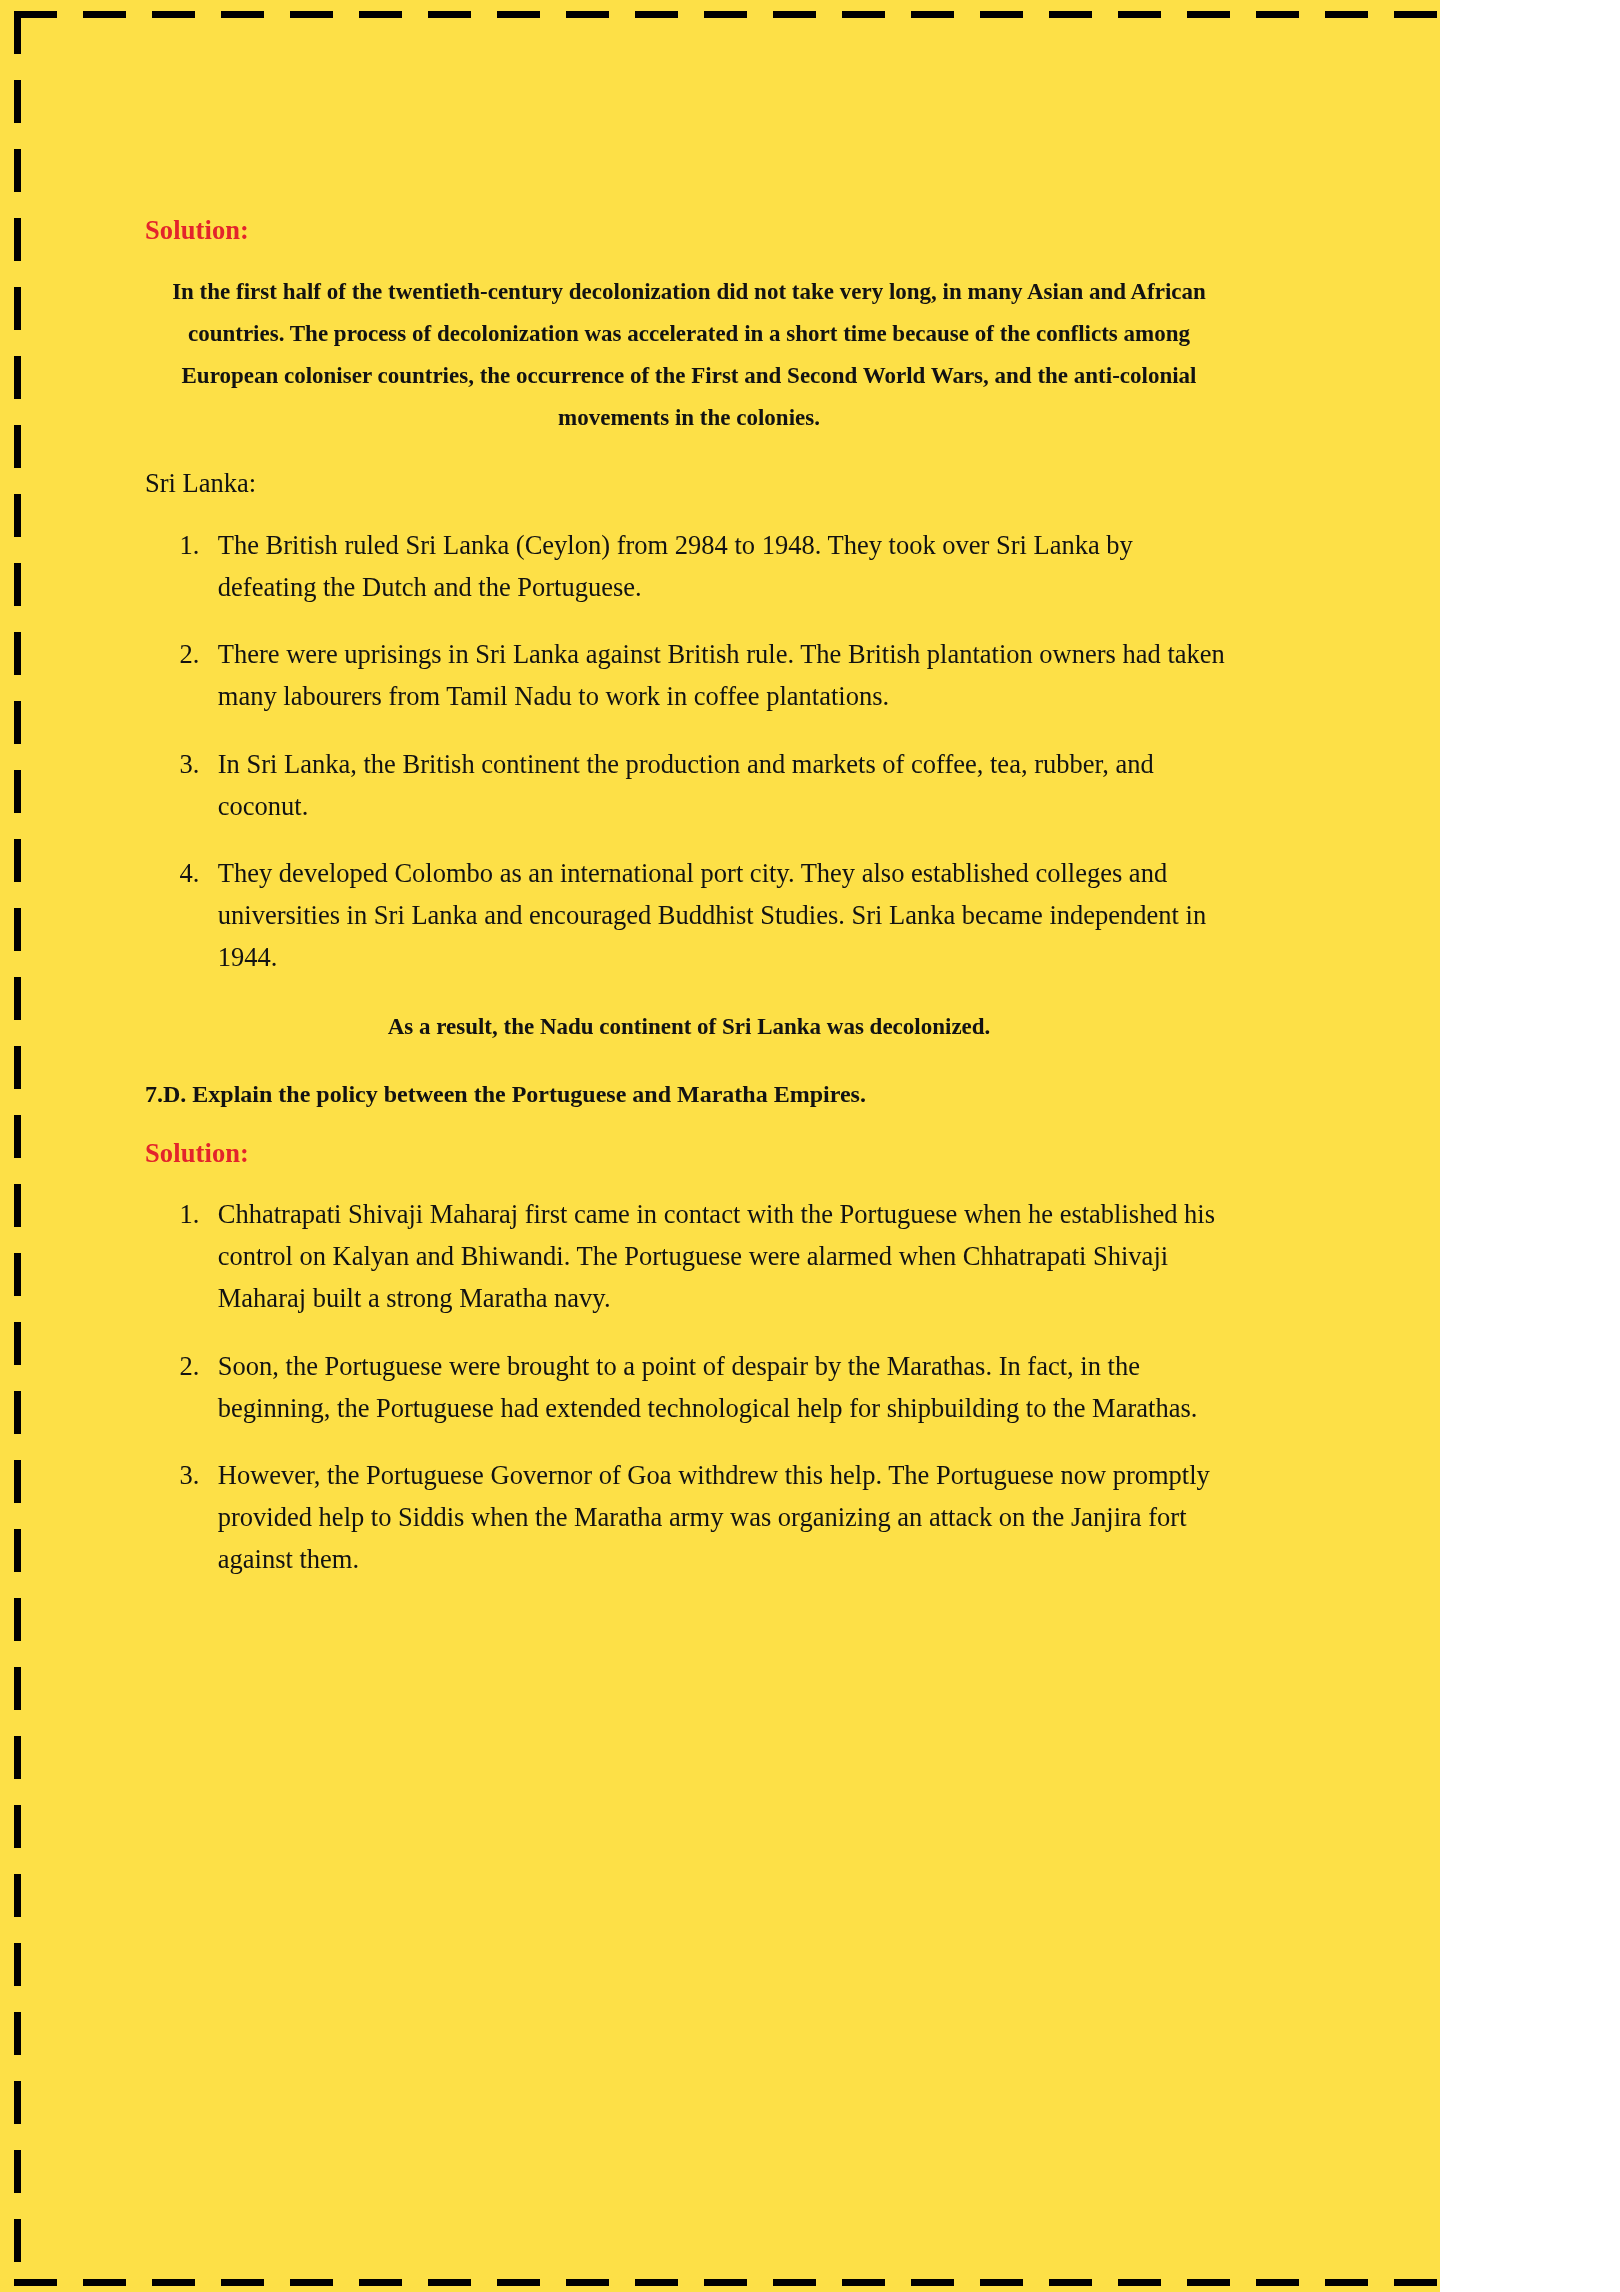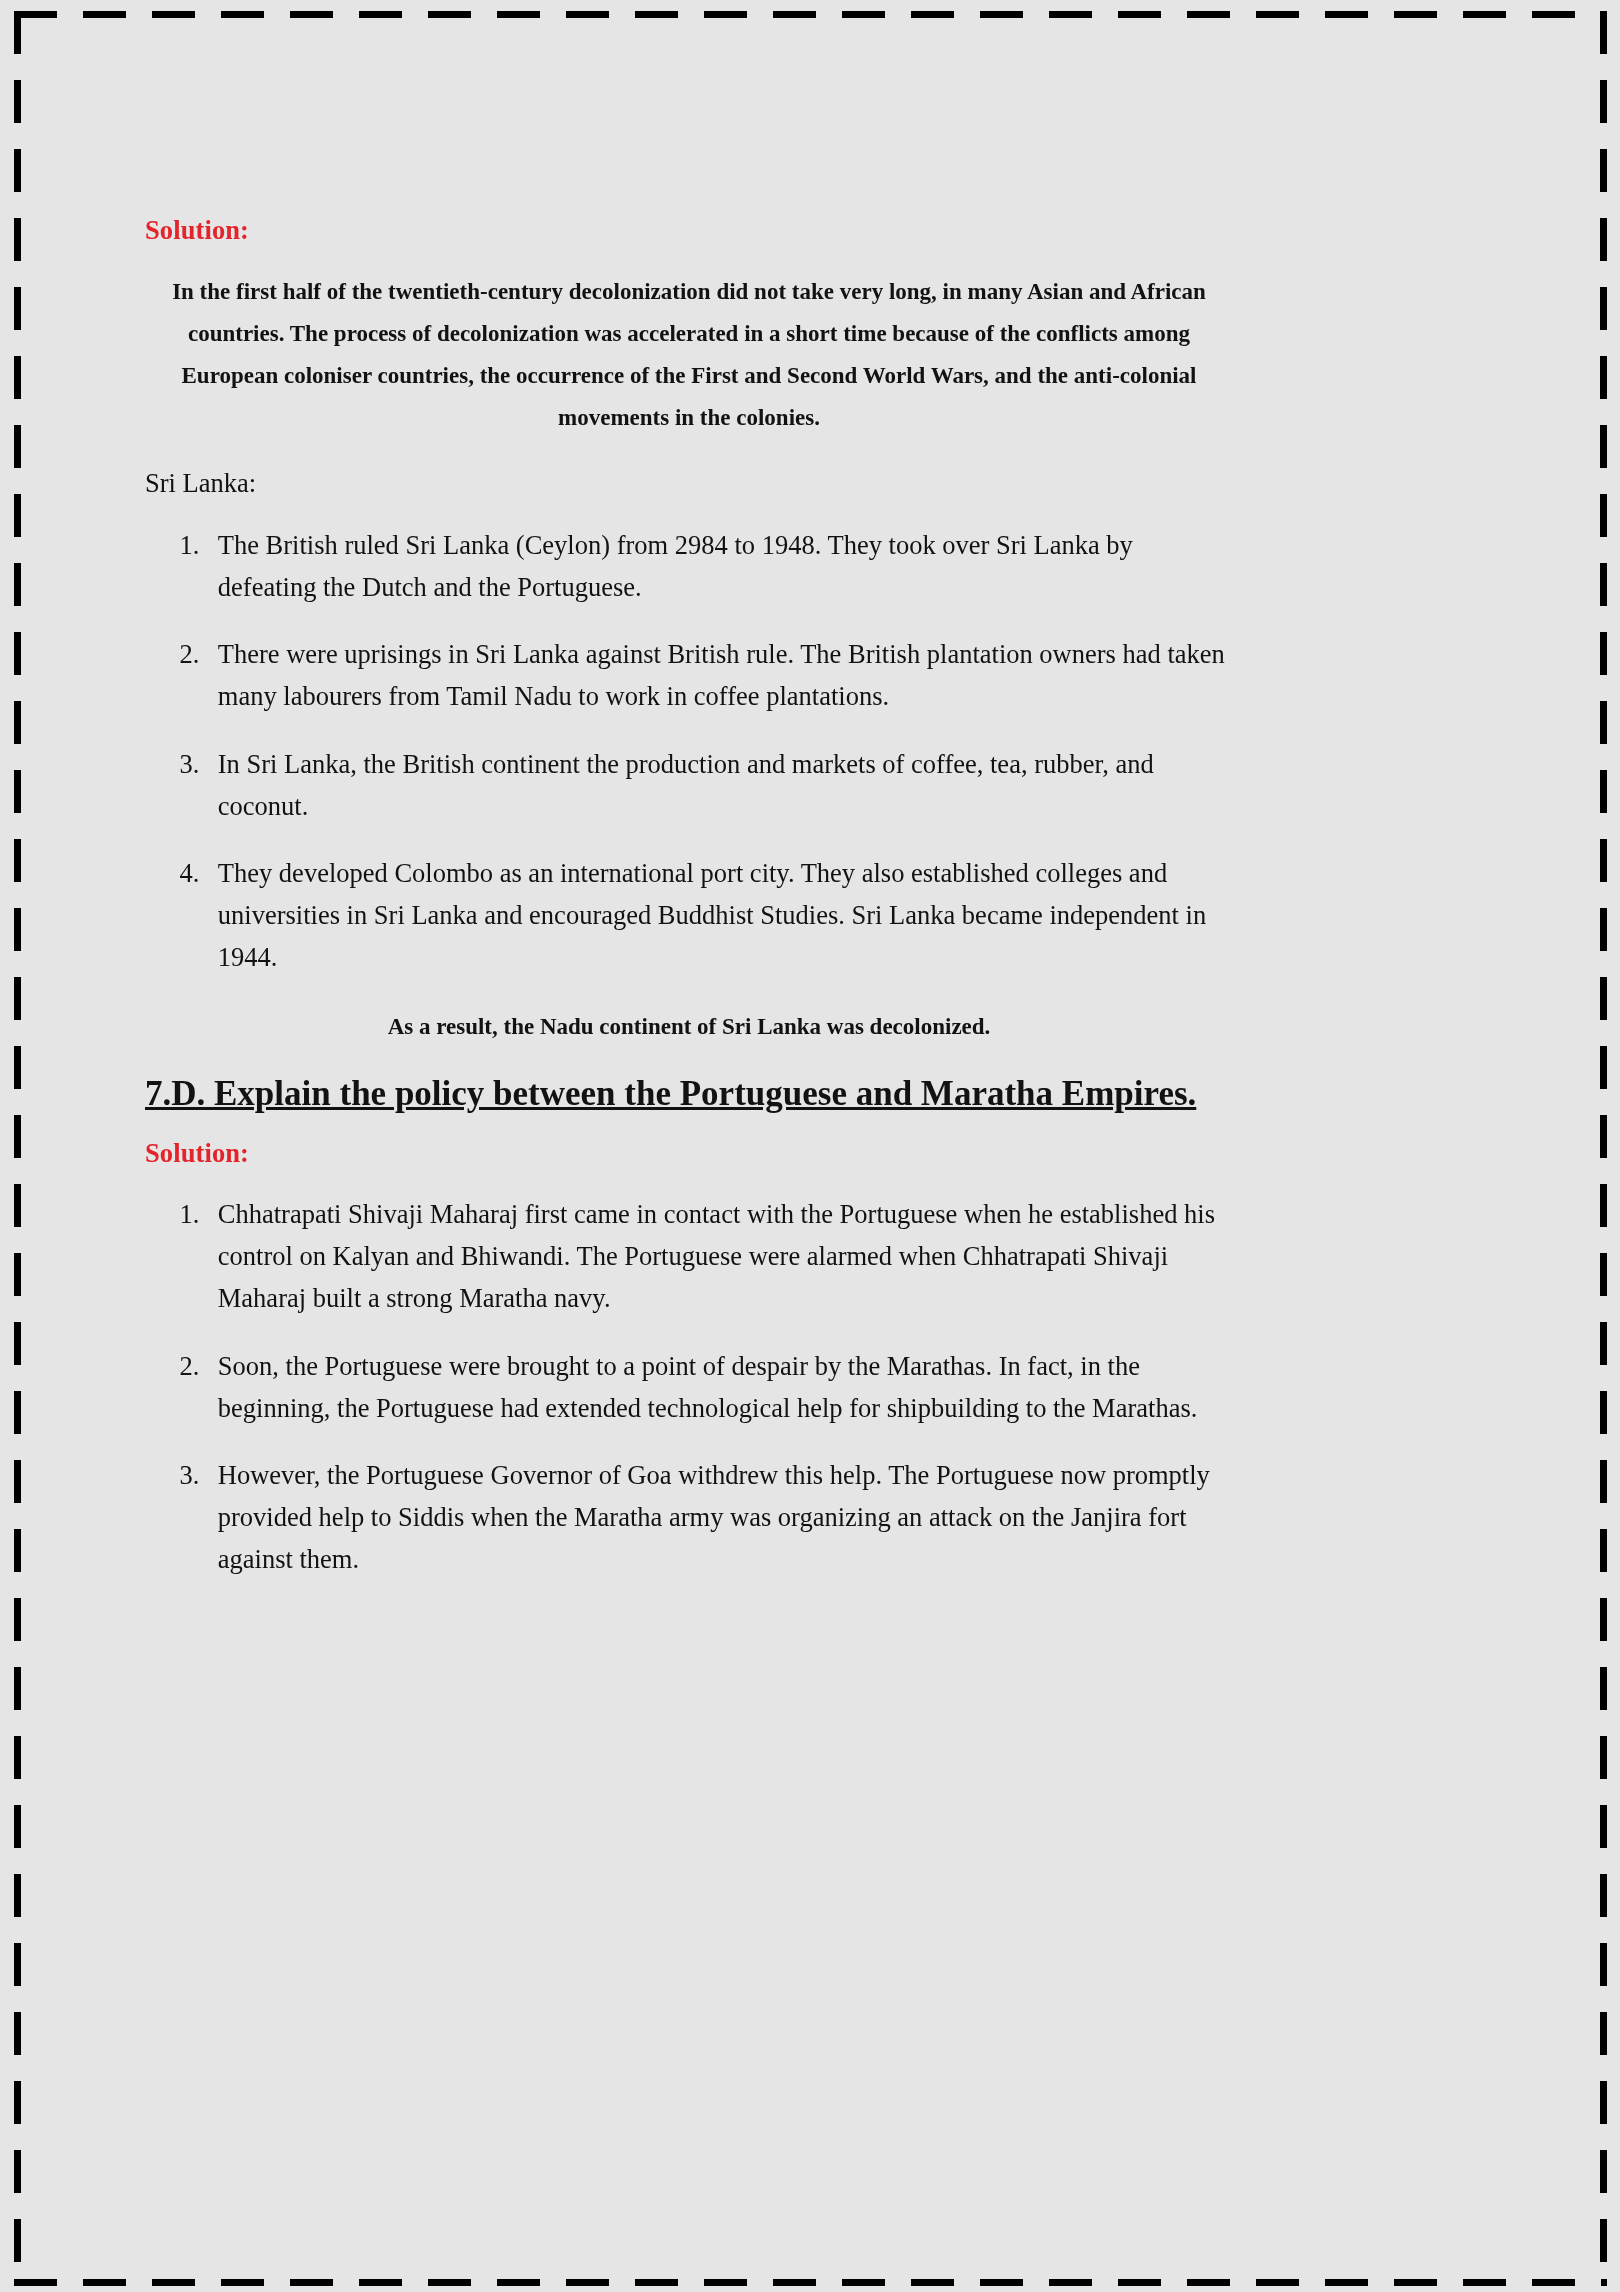--- a/index.html
+++ b/index.html
@@ -3,23 +3,23 @@
 <meta charset="utf-8">
 <title>Solution Notes Page</title>
 <style>
   html, body {
     margin: 0;
     padding: 0;
     background: #ffffff;
   }
   .page {
     position: relative;
-    width: 1620px;
+    width: 1440px;
     height: 2293px;
-    background: #e5e5e5;
+    background: #fde047;
     box-sizing: border-box;
     overflow: hidden;
     font-family: "Liberation Serif", "DejaVu Serif", serif;
   }
   
   .frame-edge {
     position: absolute;
     background-repeat: repeat-x;
   }
   .frame-top, .frame-bottom {
@@ -76,24 +76,23 @@
     color: #121212;
     font-weight: normal;
     font-size: 26.5px;
     line-height: 42px;
     margin: 0 0 19.6px 0;
   }
 
   .question-heading {
     color: #121212;
     font-weight: bold;
-    font-size: 35px;
+    font-size: 24px;
     line-height: 42px;
     margin: 25.5px 0 21.6px 0;
-    text-decoration: underline;
   }
 
   ol.num-list {
     margin: 0 0 21.6px 0;
     padding: 0 0 0 61px;
     list-style-position: outside;
     list-style-type: decimal;
   }
   ol.num-list > li {
     color: #121212;

